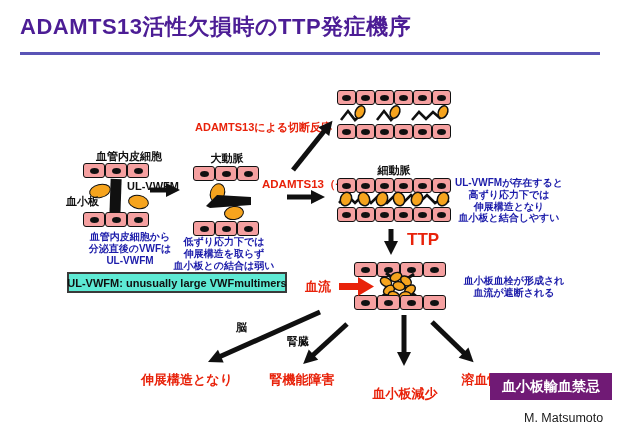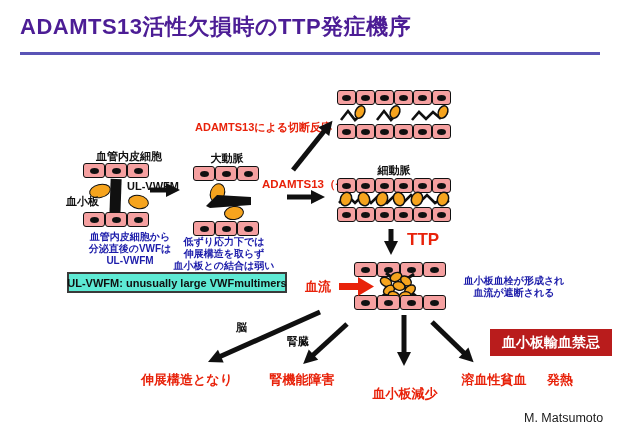--- a/index.html
+++ b/index.html
@@ -15,22 +15,22 @@
   .cellrow{display:flex;gap:0;}
   .cell{box-sizing:border-box;width:19px;height:15px;background:#f5a0a0;border:1.7px solid #101010;
         border-radius:3px;display:flex;align-items:center;justify-content:center;flex:none;}
   .cell::after{content:"";width:9px;height:6px;background:#101010;border-radius:50%;}
   .row3 .cell{width:22px;}
   .row4 .cell{width:23px;}
   .platelet{background:#f6a41e;border:1.6px solid #101010;border-radius:50%;}
   .vbar{background:#101010;}
   .legendbox{box-sizing:border-box;border:2px solid #3a3a3a;display:flex;align-items:center;justify-content:center;
              font-size:11px;font-weight:bold;color:#101010;white-space:nowrap;background:#5eead4;}
-  .banner{background:#b91c1c;color:#ffffff;font-size:14px;font-weight:bold;display:flex;
-          align-items:center;justify-content:center;white-space:nowrap;}
+  .banner{background:#701a75;color:#ffffff;font-size:14px;font-weight:bold;display:flex;
+          align-items:center;justify-content:center;white-space:nowrap;margin-top:44px;}
   .outcome{font-size:13px;font-weight:bold;color:#e8220a;white-space:nowrap;}
   .credit{font-size:12.5px;color:#1a1a1a;}
   svg{display:block;overflow:visible;}
 </style>
 </head>
 <body>
 
 <div class="slide">
 
   <svg width="0" height="0" class="abs">
@@ -141,20 +141,24 @@
     <ellipse cx="106" cy="8" rx="5.5" ry="7" transform="rotate(20 106 8)" fill="#f6a41e" stroke="#101010" stroke-width="1.5"></ellipse>
   </svg>
   <div class="abs cellrow" style="left:337px;top:207px;">
       <div class="cell"></div>
       <div class="cell"></div>
       <div class="cell"></div>
       <div class="cell"></div>
       <div class="cell"></div>
       <div class="cell"></div>
     </div>
+  <div class="abs note ctr" style="left:509px;top:177px;">UL-VWFMが存在すると
+高ずり応力下では
+伸展構造となり
+血小板と結合しやすい</div>
 
   <svg class="abs" style="left:381px;top:226px;" width="20" height="32">
     <line x1="10" y1="3" x2="10" y2="17" stroke="#101010" stroke-width="5" marker-end="url(#ah)"></line>
   </svg>
   <div class="abs redtxt" style="left:407px;top:230px;font-size:17px;font-weight:bold;">TTP</div>
 
   <div class="abs cellrow row4" style="left:354px;top:262px;">
       <div class="cell"></div>
       <div class="cell"></div>
       <div class="cell"></div>

